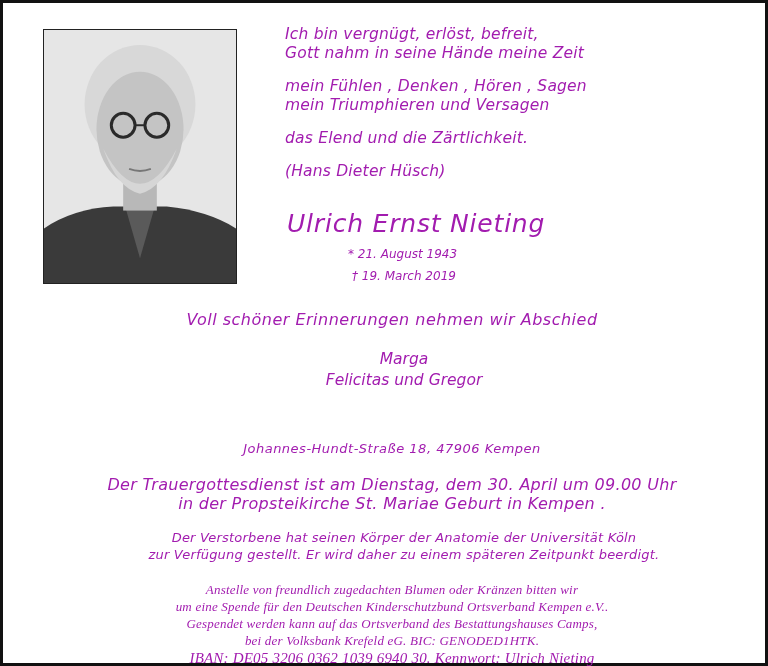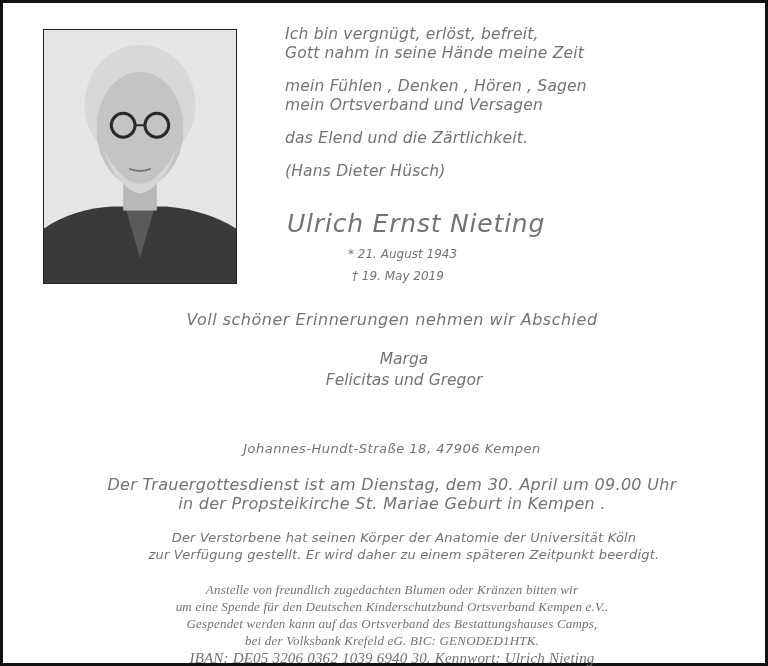--- a/index.html
+++ b/index.html
@@ -3,21 +3,21 @@
 <meta charset="utf-8">
 <style>
   html, body { margin: 0; padding: 0; background: #ffffff; }
   body { width: 768px; height: 666px; overflow: hidden; }
   .page {
     position: relative;
     width: 768px; height: 666px;
     box-sizing: border-box;
     border: 3px solid #111;
     background: #fff;
-    color: #737373;
+    color: #a21caf;
     font-family: "DejaVu Sans", sans-serif;
     font-style: italic;
   }
   .photo {
     position: absolute;
     left: 40px; top: 26px;
     width: 194px; height: 255px;
     border: 1px solid #222;
     box-sizing: border-box;
     background: linear-gradient(180deg, #e9e9e9 0%, #dedede 60%, #cfcfcf 100%);
@@ -96,33 +96,33 @@
     </svg>
   </div>
 
   <div class="poem">
     <div class="stanza">
       <span class="line">Ich bin vergnügt, erlöst, befreit,</span>
       <span class="line">Gott nahm in seine Hände meine Zeit</span>
     </div>
     <div class="stanza">
       <span class="line">mein Fühlen , Denken , Hören , Sagen</span>
-      <span class="line">mein Ortsverband und Versagen</span>
+      <span class="line">mein Triumphieren und Versagen</span>
     </div>
     <div class="stanza">
       <span class="line">das Elend und die Zärtlichkeit.</span>
     </div>
     <span class="author">(Hans Dieter Hüsch)</span>
   </div>
 
   <div class="name">Ulrich Ernst Nieting</div>
 
   <div class="dates">
     <span class="line">* 21. August 1943</span>
-    <span class="line death">† 19. May 2019</span>
+    <span class="line death">† 19. March 2019</span>
   </div>
 
   <div class="center-block farewell">Voll schöner Erinnerungen nehmen wir Abschied</div>
 
   <div class="center-block family">
     <span class="line">Marga</span>
     <span class="line">Felicitas und Gregor</span>
   </div>
 
   <div class="center-block address">Johannes-Hundt-Straße 18, 47906 Kempen</div>

